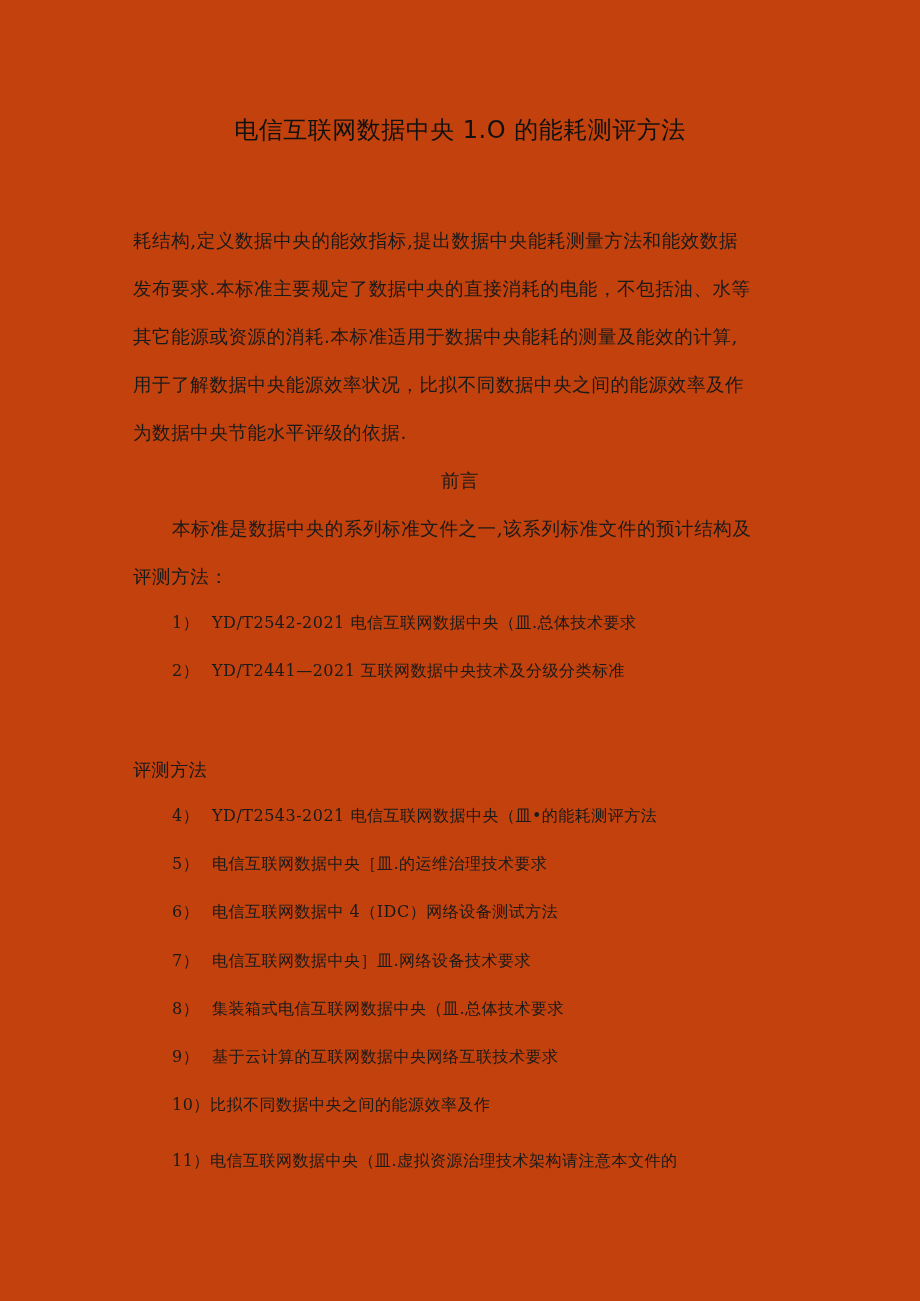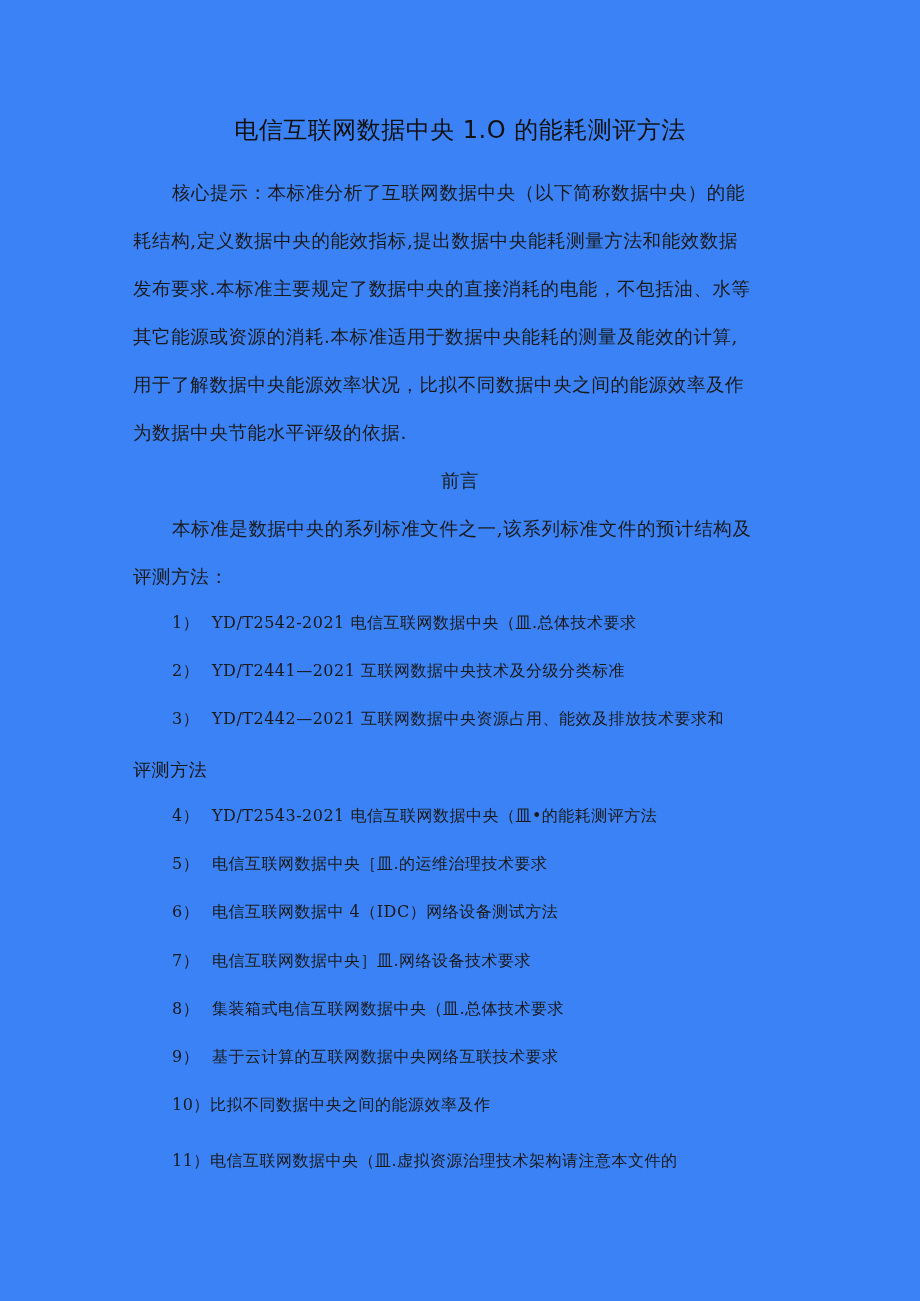--- a/index.html
+++ b/index.html
@@ -13,21 +13,21 @@
       position: relative;
       overflow: hidden;
       font-family: "DejaVu Serif", "Liberation Serif", serif;
       color: #1a1a1a;
     }
     .page {
       position: absolute;
       left: 0; top: 0;
       width: 920px;
       height: 1301px;
-      background: #3b82f6;
+      background: #c2410c;
     }
     .title {
       position: absolute;
       top: 114px;
       left: 0;
       width: 920px;
       text-align: center;
       font-family: "DejaVu Sans", "Liberation Sans", sans-serif;
       font-size: 24px;
       letter-spacing: 0.5px;
@@ -59,40 +59,36 @@
     .item .num { display: inline-block; width: 40px; }
     .item.wide .num { width: 38px; }
   </style>
 </head>
 <body>
 
 <div class="page">
 
   <div class="title">电信互联网数据中央 1.O 的能耗测评方法</div>
 
-  <div class="line indent" style="top:180px;">核心提示：本标准分析了互联网数据中央（以下简称数据中央）的能</div>
   <div class="line" style="top:228px;">耗结构,定义数据中央的能效指标,提出数据中央能耗测量方法和能效数据</div>
   <div class="line" style="top:276px;">发布要求.本标准主要规定了数据中央的直接消耗的电能，不包括油、水等</div>
   <div class="line" style="top:324px;">其它能源或资源的消耗.本标准适用于数据中央能耗的测量及能效的计算,</div>
   <div class="line" style="top:372px;">用于了解数据中央能源效率状况，比拟不同数据中央之间的能源效率及作</div>
   <div class="line" style="top:420px;">为数据中央节能水平评级的依据.</div>
 
   <div class="line center" style="top:468px;">前言</div>
 
   <div class="line indent" style="top:516px;">本标准是数据中央的系列标准文件之一,该系列标准文件的预计结构及</div>
   <div class="line" style="top:564px;">评测方法：</div>
 
   <div class="item" style="top:613px;">
     <span class="num">1）</span><span>YD/T2542-2021 电信互联网数据中央（皿.总体技术要求</span>
   </div>
   <div class="item" style="top:661px;">
     <span class="num">2）</span><span>YD/T2441—2021 互联网数据中央技术及分级分类标准</span>
-  </div>
-  <div class="item" style="top:709px;">
-    <span class="num">3）</span><span>YD/T2442—2021 互联网数据中央资源占用、能效及排放技术要求和</span>
   </div>
   <div class="line" style="top:758px; font-size:18px;">评测方法</div>
   <div class="item" style="top:806px;">
     <span class="num">4）</span><span>YD/T2543-2021 电信互联网数据中央（皿•的能耗测评方法</span>
   </div>
   <div class="item" style="top:854px;">
     <span class="num">5）</span><span>电信互联网数据中央［皿.的运维治理技术要求</span>
   </div>
   <div class="item" style="top:902px;">
     <span class="num">6）</span><span>电信互联网数据中 4（IDC）网络设备测试方法</span>

